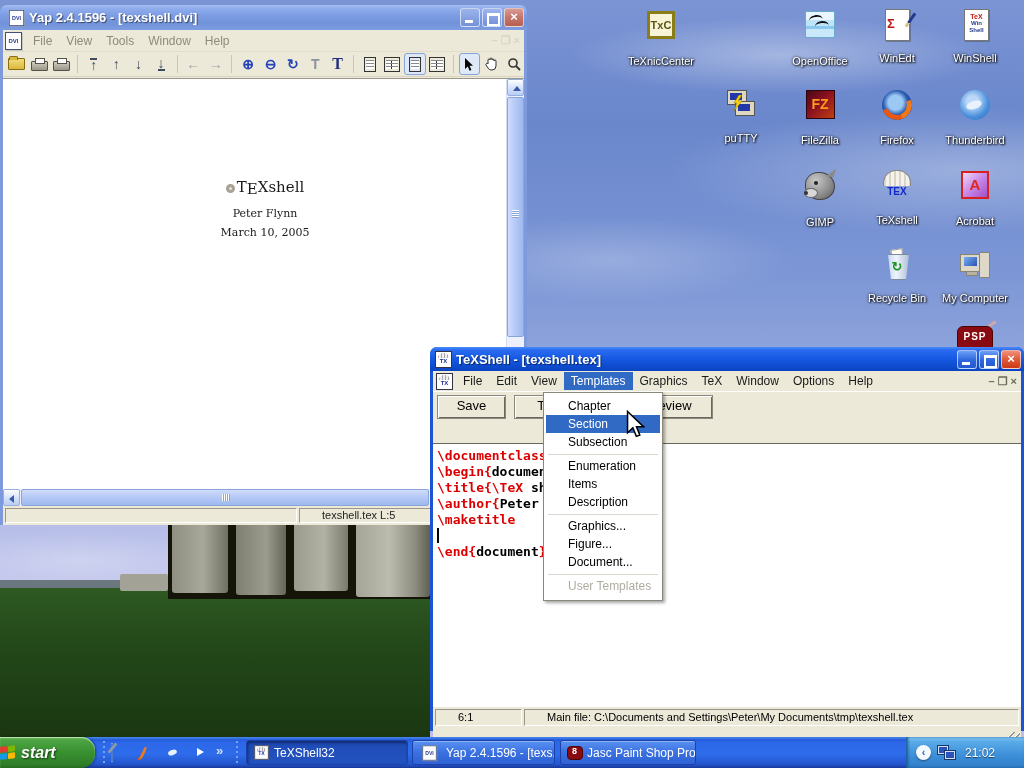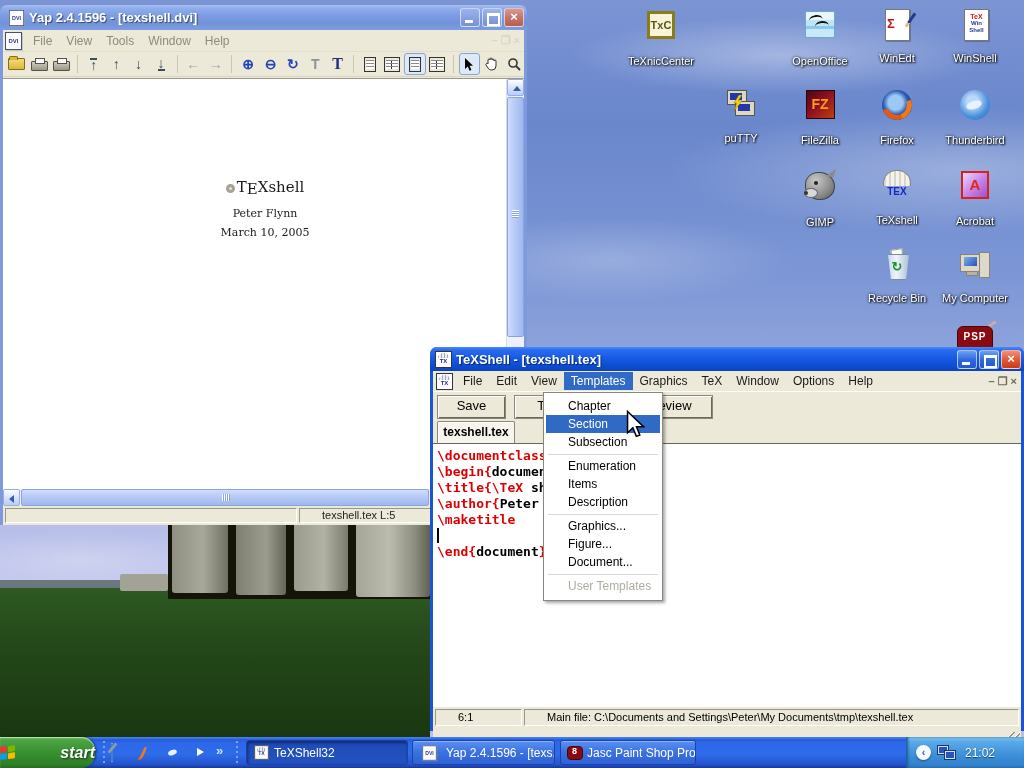--- a/index.html
+++ b/index.html
@@ -158,21 +158,21 @@
   .mi{position:absolute;left:2px;right:2px;height:18px;line-height:18px;padding-left:22px;font-size:12px;color:#000;box-sizing:border-box;}
   .mi.sel{background:#316ac5;color:#fff;}
   .mi.dis{color:#b0aca0;}
   .msep{position:absolute;left:4px;right:4px;height:1px;background:#d8d8d0;}
   #cursor{left:626px;top:410px;z-index:60;}
   
   #taskbar{left:0;top:737px;width:1024px;height:31px;z-index:100;
     background:linear-gradient(180deg,#4584ee 0%,#3873e4 5%,#245bdb 9%,#2c68e8 18%,#2e6ceb 55%,#2455cd 88%,#1c44ae 95%,#16389b 100%);}
   #startbtn{position:absolute;left:0;top:0;width:95px;height:31px;border-radius:0 14px 14px 0;
     background:linear-gradient(180deg,#60b356 0%,#4ca342 12%,#389030 50%,#2f7f28 88%,#256b20 100%);
-    box-shadow:inset 0 1px 1px #bfe8b0,1px 0 3px #0006;display:flex;align-items:center;justify-content:space-between;gap:5px;}
+    box-shadow:inset 0 1px 1px #bfe8b0,1px 0 3px #0006;display:flex;align-items:center;justify-content:flex-start;gap:5px;}
   #startbtn .lbl{color:#fff;font-weight:bold;font-style:italic;font-size:16px;text-shadow:1px 1px 2px #0009;}
   .flag{width:16px;height:14px;display:grid;grid-template-columns:7px 7px;grid-template-rows:6px 6px;gap:1px;transform:skewY(-6deg);}
   .flag i{border-radius:1px;}
   .flag i:nth-child(1){background:#e03c31;}.flag i:nth-child(2){background:#7db700;}
   .flag i:nth-child(3){background:#1299e8;}.flag i:nth-child(4){background:#ffb900;}
   .ql-sep{position:absolute;top:4px;width:2px;height:23px;background:repeating-linear-gradient(180deg,#7aa2f0 0 2px,transparent 2px 5px);}
   .qli{position:absolute;top:7px;width:17px;height:17px;}
   .ql-desk{background:#d8e8f8;border:1px solid #4a7ac8;border-radius:2px;box-sizing:border-box;position:relative;}
   .ql-desk::after{content:"";position:absolute;right:-2px;top:-2px;width:3px;height:12px;background:#8899aa;transform:rotate(40deg);}
   .ql-ff{border-radius:50%;background:radial-gradient(circle at 45% 42%,#9cc8f4 0 28%,#2858b0 55%);overflow:hidden;position:relative;}
@@ -490,23 +490,20 @@
           <span>–</span>
           <span>❐</span>
           <span>×</span>
         </span>
       </div>
       <div class="toolbar abs" id="tex-toolbar">
         <span class="cbtn" style="left:4px;width:67px">Save</span>
         <span class="cbtn" style="left:81px;width:67px">TeX</span>
         <span class="cbtn" style="left:191px;width:87px">Preview</span>
       </div>
-      <div id="tex-tabrow">
-        <span id="tex-tab">texshell.tex</span>
-      </div>
       <div id="tex-editor">
         <div class="edl" style="top:4px"><span class="c-red">\documentclass{</span></div>
         <div class="edl" style="top:20px"><span class="c-red">\begin{</span><span class="c-blk">document</span><span class="c-red">}</span></div>
         <div class="edl" style="top:36px"><span class="c-red">\title{\TeX</span><span class="c-blk"> shell</span><span class="c-red">}</span></div>
         <div class="edl" style="top:52px"><span class="c-red">\author{</span><span class="c-blk">Peter Fly</span></div>
         <div class="edl" style="top:68px"><span class="c-red">\maketitle</span></div>
         <div id="caret" style="top:84px"></div>
         <div class="edl" style="top:100px"><span class="c-red">\end{</span><span class="c-blk">document</span><span class="c-red">}</span></div>
       </div>
       <div id="tex-status">

